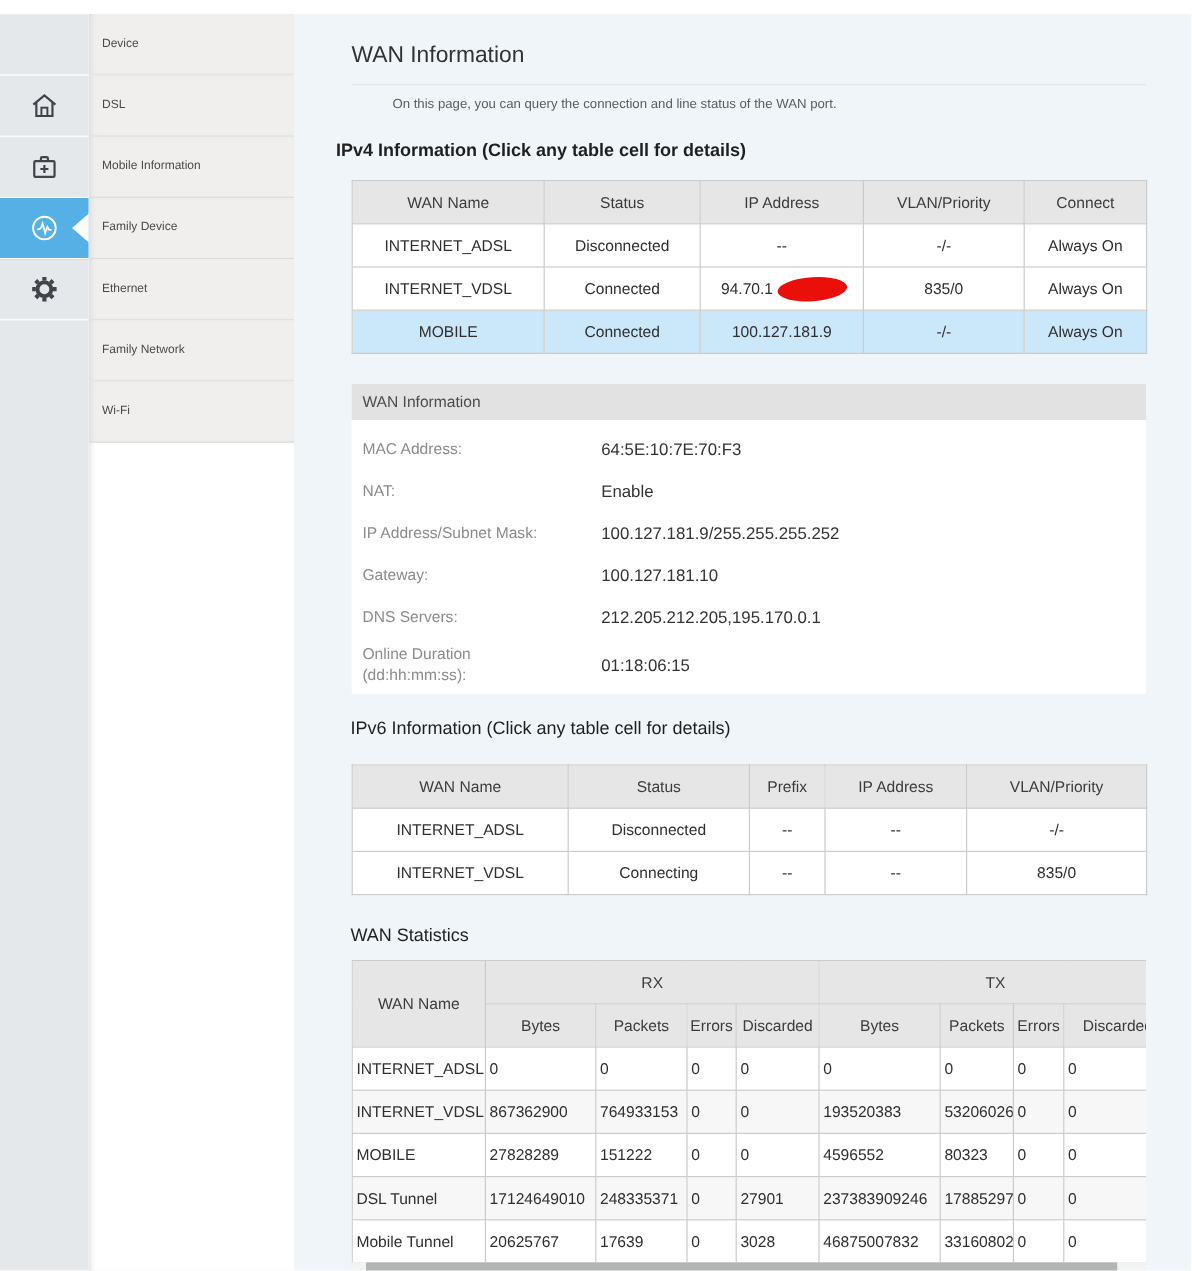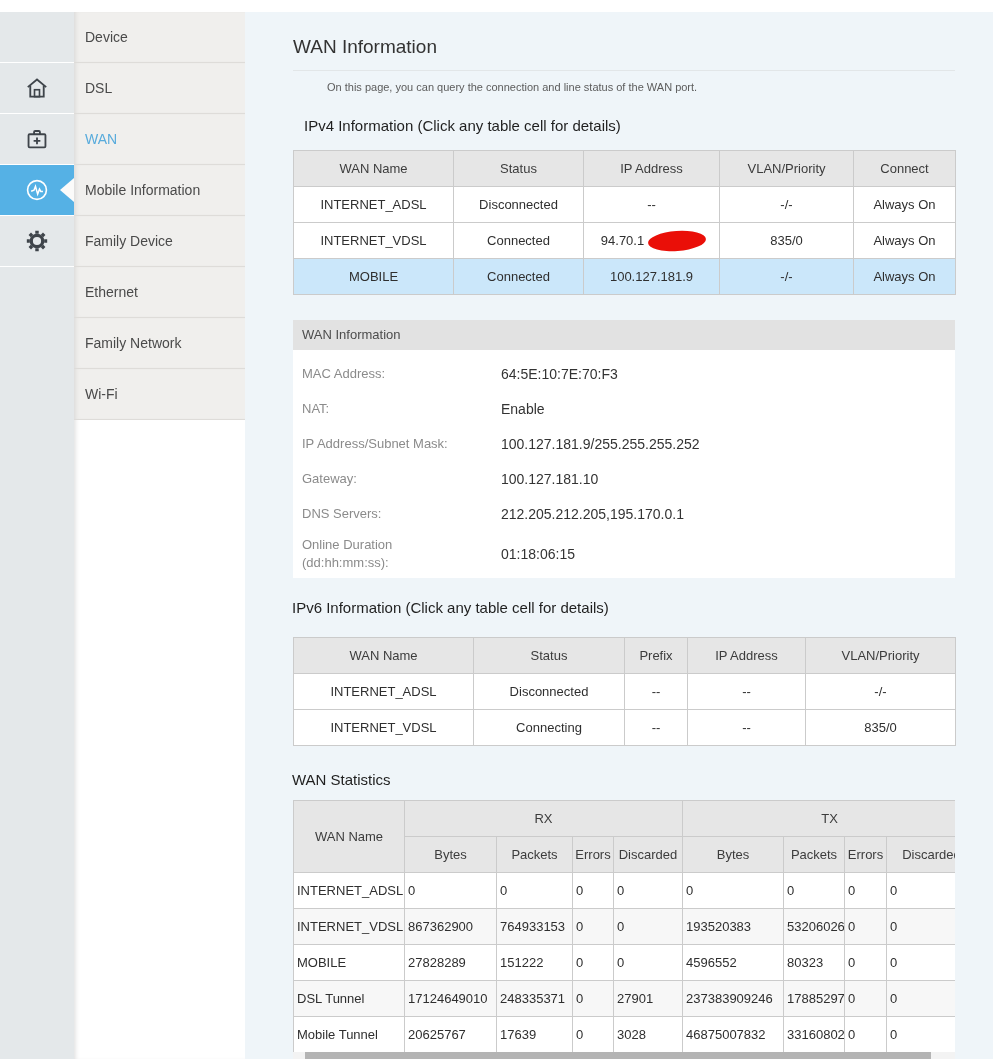--- a/index.html
+++ b/index.html
@@ -18,31 +18,31 @@
   .rail-icon path,.rail-icon rect,.rail-icon circle,.rail-icon line{stroke:#3e444a;fill:none;}
   .rail-cell.selected .rail-icon path,.rail-cell.selected .rail-icon circle{stroke:#fff;}
   .notch{left:60px;top:178px;width:0;height:0;
          border-top:12px solid transparent;border-bottom:12px solid transparent;
          border-right:14px solid #fbfbfa;}
 
   
   .menu{left:74px;top:12px;width:171px;height:1047px;background:#fff;
         box-shadow:inset 4px 0 5px -3px rgba(0,0,0,.15);}
   .menu-item{height:50px;border-bottom:1px solid #dedcd9;background:#f0efed;
-             line-height:50px;padding-left:11px;font-size:14px;color:#4a4a4a;cursor:pointer;
+             line-height:50px;padding-left:11px;font-size:10px;color:#4a4a4a;cursor:pointer;
              box-shadow:inset 4px 0 5px -3px rgba(0,0,0,.10);}
   .menu-item.active{color:#58abdc;}
 
   
   .main-bg{left:245px;top:12px;width:748px;height:1047px;background:#eff5f9;}
   .page-title{left:293px;top:36px;font-size:19px;color:#333;}
   .title-rule{left:293px;top:70px;width:662px;height:1px;background:#e2e6e8;}
   .page-desc{left:293px;top:81px;font-size:11px;color:#5c5c5c;margin-left:34px;}
   .sec-h{font-size:15px;color:#1f1f1f;}
-  .h-ipv4{left:304px;top:117px;}
+  .h-ipv4{left:280px;top:117px;font-weight:bold;}
   .h-ipv6{left:292px;top:599px;}
   .h-stats{left:292px;top:771px;}
 
   
   table{border-collapse:collapse;table-layout:fixed;background:#fff;font-size:13px;color:#2f2f2f;}
   th,td{border:1px solid #cbcbcb;height:35px;padding:0;overflow:hidden;white-space:nowrap;}
   th{background:#e6e6e6;font-weight:normal;color:#3c3c3c;text-align:center;}
   .t-ipv4{left:293px;top:150px;width:662px;}
   .t-ipv6{left:293px;top:637px;width:662px;}
   .t-ipv4 td,.t-ipv6 td{text-align:center;}
@@ -105,21 +105,20 @@
         <circle cx="12" cy="12" r="5.3" stroke-width="3"></circle>
         <path d="M18.6 12 h2.8 M16.67 16.67 l1.98 1.98 M12 18.6 v2.8 M7.33 16.67 l-1.98 1.98 M5.4 12 H2.6 M7.33 7.33 L5.35 5.35 M12 5.4 V2.6 M16.67 7.33 l1.98-1.98" stroke-width="3.2"></path>
       </svg>
     </div>
   </div>
   <div class="abs notch"></div>
 
   <div class="abs menu">
     <div class="menu-item">Device</div>
     <div class="menu-item">DSL</div>
-    <div class="menu-item active">WAN</div>
     <div class="menu-item">Mobile Information</div>
     <div class="menu-item">Family Device</div>
     <div class="menu-item">Ethernet</div>
     <div class="menu-item">Family Network</div>
     <div class="menu-item">Wi-Fi</div>
   </div>
 
   <div class="abs main-bg"></div>
 
   <div class="abs page-title">WAN Information</div>

